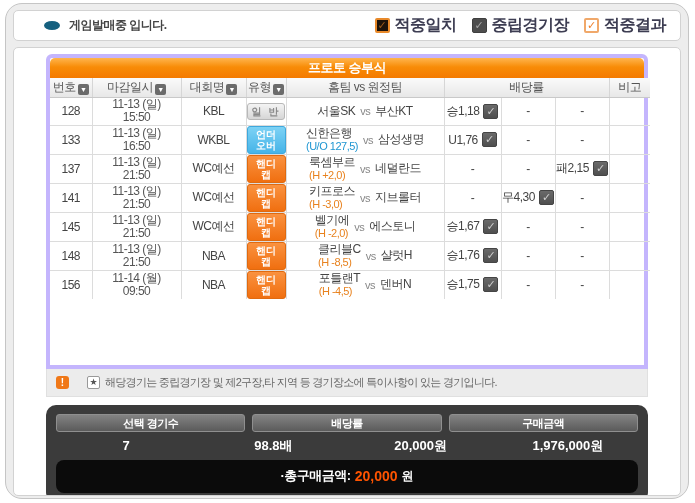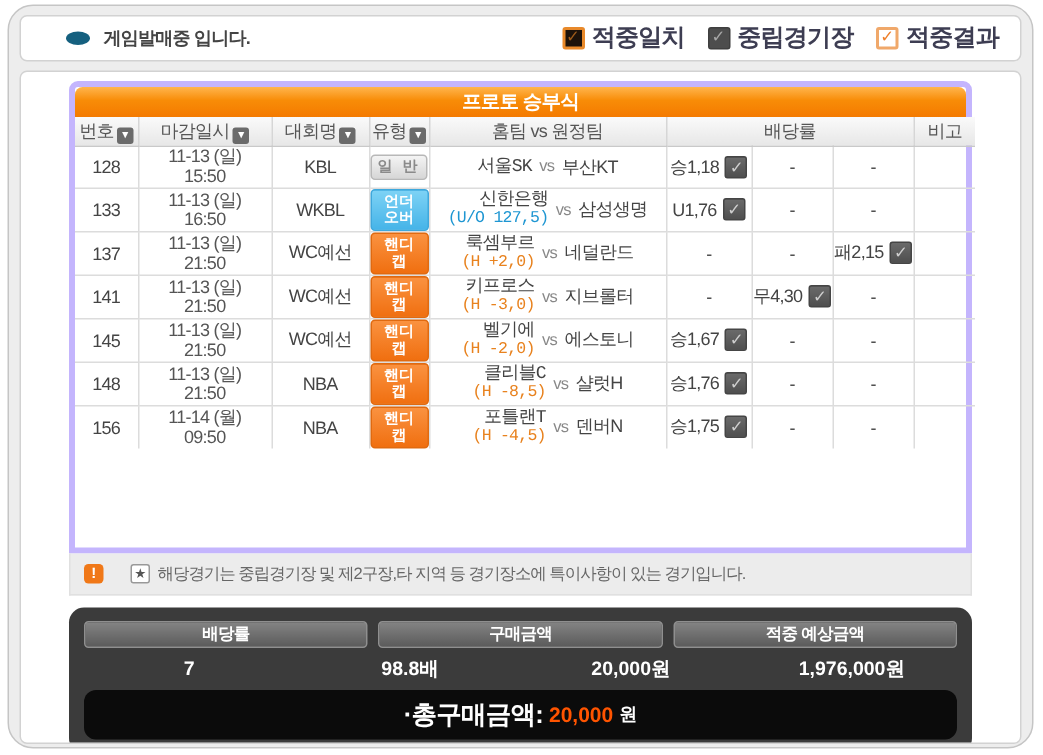--- a/index.html
+++ b/index.html
@@ -65,21 +65,21 @@
   }
   .c-date { font-size:12px; line-height:13px; color:#555; }
   .badge {
     display:inline-block; min-width:34px; padding:2px 4px; border-radius:3px;
     font-size:10px; font-weight:bold; letter-spacing:0; line-height:1.1;
   }
   .badge-normal   { background:linear-gradient(180deg,#f4f4f4,#d6d6d6); color:#8a8a8a; border:1px solid #b8b8b8; letter-spacing:2px; }
   .badge-uo       { background:linear-gradient(180deg,#7dd2f5,#46b4e8); color:#fff; border:1px solid #3fa8dc; }
   .badge-handicap { background:linear-gradient(180deg,#fa9240,#f06f10); color:#fff; border:1px solid #e06a10; }
   .c-team-inner { display:flex; align-items:center; justify-content:center; gap:5px; }
-  .home { display:flex; flex-direction:column; align-items:flex-end; line-height:13px;font-family:Liberation Mono, monospace; }
+  .home { display:flex; flex-direction:column; align-items:flex-start; line-height:13px; }
   .home-name { font-size:12px; color:#444; }
   .home-sub  { font-size:11px; }
   .sub-uo { color:#1e96d2; } .sub-handicap { color:#e8821e; }
   .vs { font-size:11px; color:#888; } .away { font-size:12px; color:#444; }
   .odd-cell-inner { display:inline-flex; align-items:center; gap:4px; }
   .odd-check {
     width:15px; height:15px; border-radius:2px; border:1px solid #454545;
     background:linear-gradient(180deg,#6a6a6a,#4f4f4f); color:#cfcfcf;
     display:inline-flex; align-items:center; justify-content:center;
     font-size:11px; font-weight:bold; cursor:pointer;
@@ -113,21 +113,21 @@
     background:linear-gradient(180deg,#838383,#5b5b5b);
     border:1px solid #8f8f8f; border-radius:3px;
     color:#fff; font-size:11px; font-weight:bold; letter-spacing:-0.5px;
   }
   .value-row { margin-top:4px; }
   .sum-value { flex:1; text-align:center; color:#fff; font-size:13px; font-weight:bold; height:20px; line-height:20px; }
   .total-bar {
     margin-top:4px; height:33px; background:#0b0b0b; border-radius:8px;
     display:flex; align-items:center; justify-content:center; gap:4px;
   }
-  .total-label { color:#fff; font-size:17px; font-weight:bold; letter-spacing:-0.5px; }
+  .total-label { color:#fff; font-size:13px; font-weight:bold; letter-spacing:-0.5px; }
   .total-amount { color:#ff5400; font-size:14px; font-weight:bold; }
   .total-suffix { color:#fff; font-size:12px; font-weight:bold; }
 </style>
 </head>
 <body>
 
 <div class="frame">
 
   <div class="top-bar">
     <div class="status-wrap">
@@ -424,23 +424,23 @@
         <span class="ic-excl">!</span>
       </span>
       <span class="notice-item">
         <span class="ic-star">★</span>
         <span class="notice-text">해당경기는 중립경기장 및 제2구장,타 지역 등 경기장소에 특이사항이 있는 경기입니다.</span>
       </span>
     </div>
 
     <div class="summary-box">
       <div class="pill-row">
+        <span class="pill">선택 경기수</span>
         <span class="pill">배당률</span>
         <span class="pill">구매금액</span>
-        <span class="pill">적중 예상금액</span>
       </div>
       <div class="value-row">
         <span class="sum-value">7</span>
         <span class="sum-value">98.8배</span>
         <span class="sum-value">20,000원</span>
         <span class="sum-value">1,976,000원</span>
       </div>
       <div class="total-bar">
         <span class="total-label">·총구매금액:</span>
         <span class="total-amount">20,000</span>

